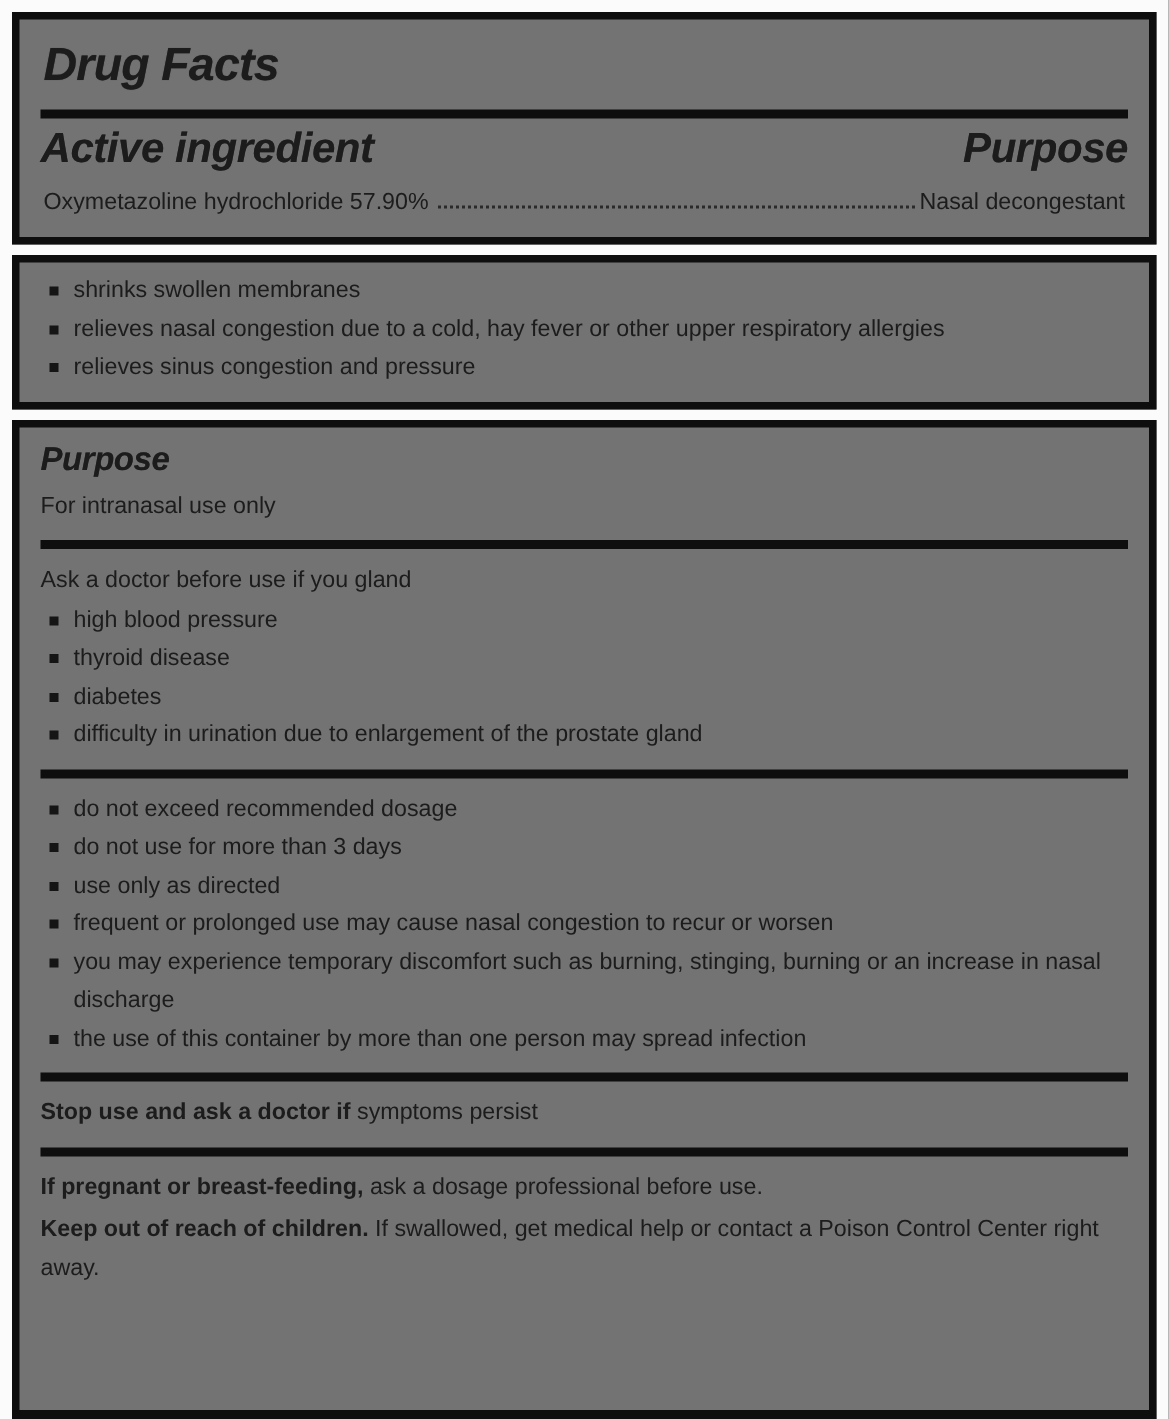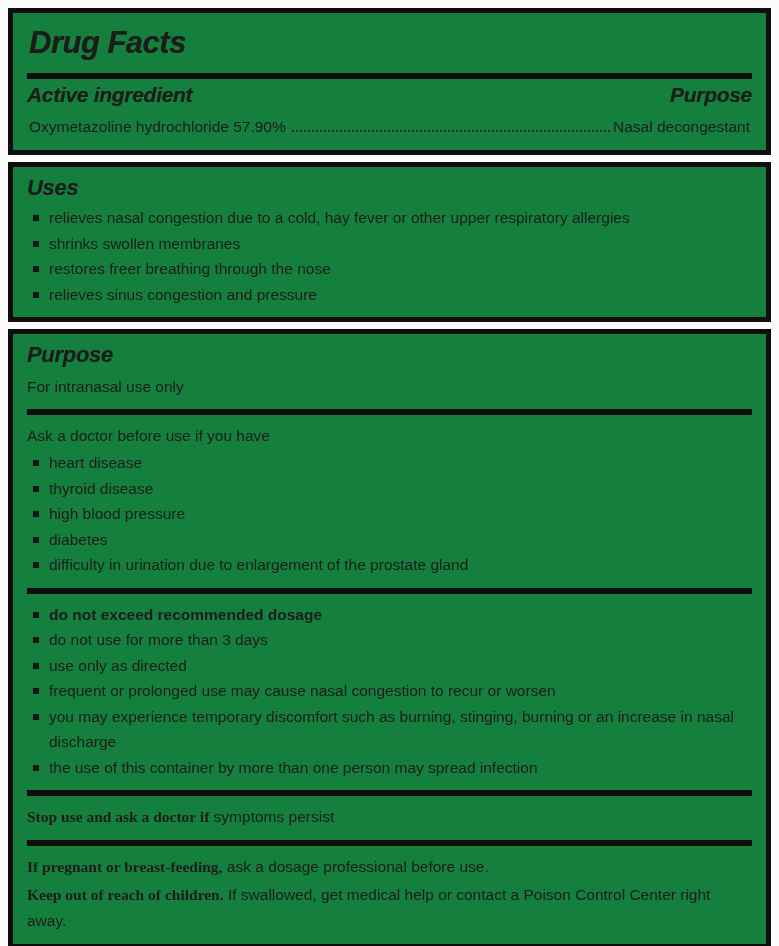--- a/index.html
+++ b/index.html
@@ -13,61 +13,61 @@
   .page{
     box-sizing:border-box;
     width:779px;height:946px;
     padding:8px 8px 0 8px;
     display:flex;flex-direction:column;gap:7px;
     overflow:hidden;
   }
   .box{
     box-sizing:border-box;
     border:5px solid #0e0e0e;
-    background:#15803d;
+    background:#737373;
     padding:4px 14px 10px 14px;
   }
   .box-warnings{flex:1 1 auto;border-bottom-width:6px;}
   .df-title{
     font-size:31px;font-weight:bold;font-style:italic;
     letter-spacing:-0.5px;
     margin:8px 0 12px 2px;
     text-shadow:0 0 0.5px rgba(0,0,0,.55);
   }
   .rule{height:6px;background:#0e0e0e;border:none;margin:10px 0 8px 0;}
   .rule-head{margin:0 0 4px 0;}
   .head-row{
     display:flex;justify-content:space-between;align-items:baseline;
     margin-top:4px;
   }
   .sec-head{
-    font-size:21px;font-weight:bold;font-style:italic;
+    font-size:28px;font-weight:bold;font-style:italic;
     letter-spacing:-0.3px;
     text-shadow:0 0 0.4px rgba(0,0,0,.5);
   }
   .ing-row{
     display:flex;align-items:baseline;
     font-size:15.5px;
     margin:9px 2px 2px 2px;line-height:22px;
   }
   .leader{
     flex:1 1 auto;
     border-bottom:2px dotted #2a2a2a;
     margin:0 3px 4px 6px;
     min-width:30px;
   }
   .sub-head{font-size:15.5px;font-weight:normal;line-height:25px;margin:2px 0 0 0;}
   .para{font-size:15.5px;line-height:26px;margin:2px 0 0 0;}
-  .b{font-weight:bold;font-family:Liberation Serif, serif;}
+  .b{font-weight:bold;}
   .list{margin-top:2px;}
   .li{
     display:flex;align-items:flex-start;
     font-size:15.5px;line-height:25.5px;
   }
-  .li.bold .li-text{font-weight:bold;}
+  .li.bold .li-text{font-weight:normal;}
   .sq{
     flex:0 0 auto;width:6px;height:6px;background:#151515;
     margin:10px 10px 0 6px;
   }
   .li-text{flex:1 1 auto;}
   .warn-title{margin:4px 0 6px 0;font-size:22px;}
   .uses-title{margin:4px 0 4px 0;font-size:22px;}
 </style>
 </head>
 <body>
@@ -82,60 +82,51 @@
       <span class="sec-head">Purpose</span>
     </div>
     <div class="ing-row">
       <span>Oxymetazoline hydrochloride 57.90%</span>
       <span class="leader"></span>
       <span>Nasal decongestant</span>
     </div>
   </div>
 
   <div class="box">
-    <div class="sec-head uses-title">Uses</div>
     <div class="list">
-        <div class="li">
-          <span class="sq"></span>
-          <span class="li-text">relieves nasal congestion due to a cold, hay fever or other upper respiratory allergies</span>
-        </div>
         <div class="li">
           <span class="sq"></span>
           <span class="li-text">shrinks swollen membranes</span>
         </div>
         <div class="li">
           <span class="sq"></span>
-          <span class="li-text">restores freer breathing through the nose</span>
+          <span class="li-text">relieves nasal congestion due to a cold, hay fever or other upper respiratory allergies</span>
         </div>
         <div class="li">
           <span class="sq"></span>
           <span class="li-text">relieves sinus congestion and pressure</span>
         </div>
       </div>
   </div>
 
   <div class="box box-warnings">
     <div class="sec-head warn-title">Purpose</div>
     <div class="sub-head">For intranasal use only</div>
 
     <div class="rule"></div>
 
-    <div class="sub-head">Ask a doctor before use if you have</div>
+    <div class="sub-head">Ask a doctor before use if you gland</div>
     <div class="list">
         <div class="li">
           <span class="sq"></span>
-          <span class="li-text">heart disease</span>
+          <span class="li-text">high blood pressure</span>
         </div>
         <div class="li">
           <span class="sq"></span>
           <span class="li-text">thyroid disease</span>
-        </div>
-        <div class="li">
-          <span class="sq"></span>
-          <span class="li-text">high blood pressure</span>
         </div>
         <div class="li">
           <span class="sq"></span>
           <span class="li-text">diabetes</span>
         </div>
         <div class="li">
           <span class="sq"></span>
           <span class="li-text">difficulty in urination due to enlargement of the prostate gland</span>
         </div>
       </div>

